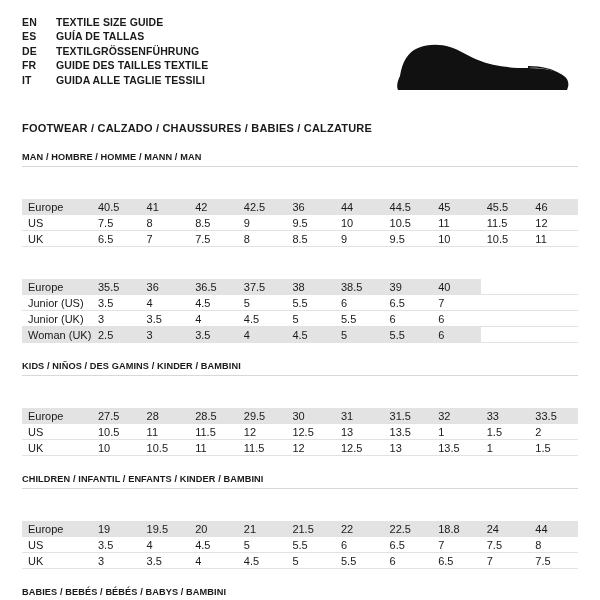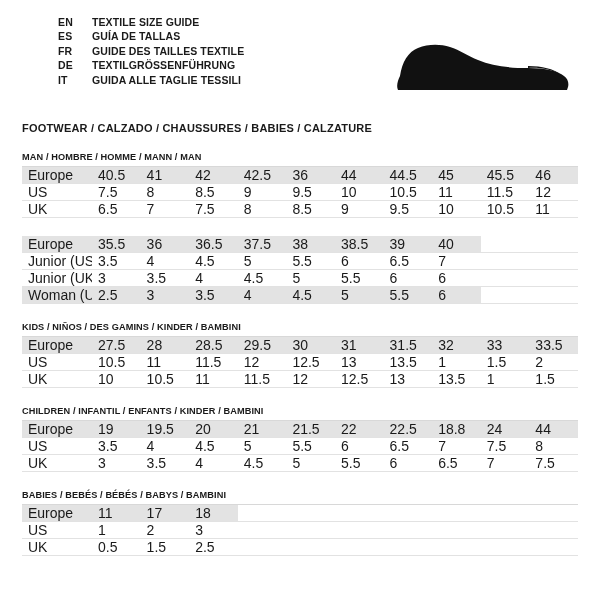--- a/index.html
+++ b/index.html
@@ -24,21 +24,20 @@
 
   
   .header {
     position: relative;
     height: 92px;
   }
   .lang-table {
     border-collapse: collapse;
     font-size: 10.5px;
     line-height: 1.18;
-    margin-left: 36px;
   }
   .lang-table td {
     padding: 0 0 2px 0;
     vertical-align: top;
     white-space: nowrap;
   }
   .lang-code {
     width: 34px;
     font-weight: bold;
     letter-spacing: .2px;
@@ -71,22 +70,23 @@
     font-size: 9.2px;
     font-weight: bold;
     letter-spacing: .1px;
     padding-bottom: 4px;
     border-bottom: 1px solid #d8d8d8;
     margin-bottom: 0;
   }
   table.size {
     border-collapse: collapse;
     width: 100%;
-    font-size: 14px;
+    font-size: 11px;
     table-layout: fixed;
+    margin-top: 32px;
   }
   table.size td {
     height: 15px;
     padding: 0 0 0 6px;
     border-bottom: 1px solid #e2e2e2;
     white-space: nowrap;
     overflow: hidden;
   }
   table.size tr.shaded td {
     background: #e3e3e3;
@@ -108,26 +108,26 @@
       <tbody>
           <tr>
             <td class="lang-code">EN</td>
             <td class="lang-name">TEXTILE SIZE GUIDE</td>
           </tr>
           <tr>
             <td class="lang-code">ES</td>
             <td class="lang-name">GUÍA DE TALLAS</td>
           </tr>
           <tr>
+            <td class="lang-code">DE</td>
+            <td class="lang-name">TEXTILGRÖSSENFÜHRUNG</td>
+          </tr>
+          <tr>
             <td class="lang-code">FR</td>
             <td class="lang-name">GUIDE DES TAILLES TEXTILE</td>
-          </tr>
-          <tr>
-            <td class="lang-code">DE</td>
-            <td class="lang-name">TEXTILGRÖSSENFÜHRUNG</td>
           </tr>
           <tr>
             <td class="lang-code">IT</td>
             <td class="lang-name">GUIDA ALLE TAGLIE TESSILI</td>
           </tr>
         </tbody>
     </table>
 
     <div class="shoe">
       <svg viewBox="0 0 186 70" width="186" height="70" aria-hidden="true">

